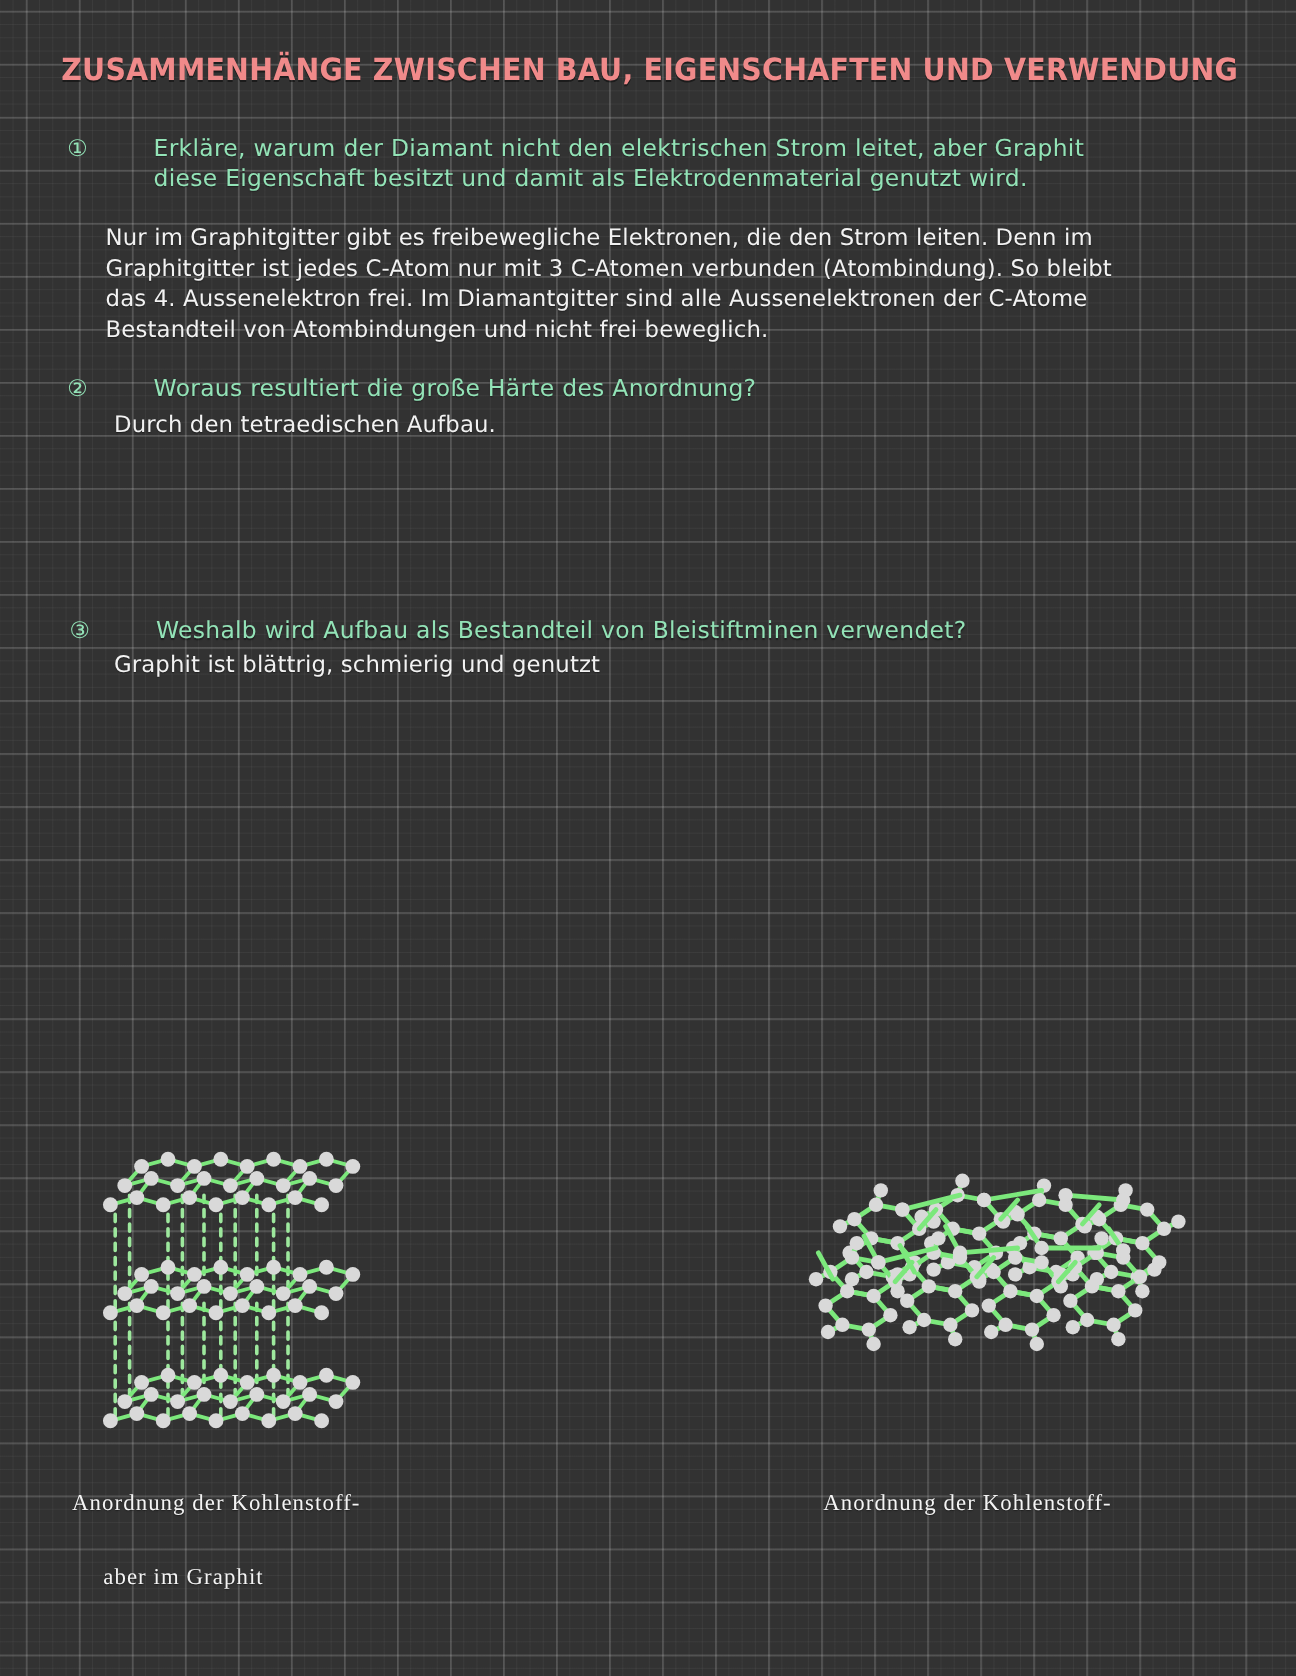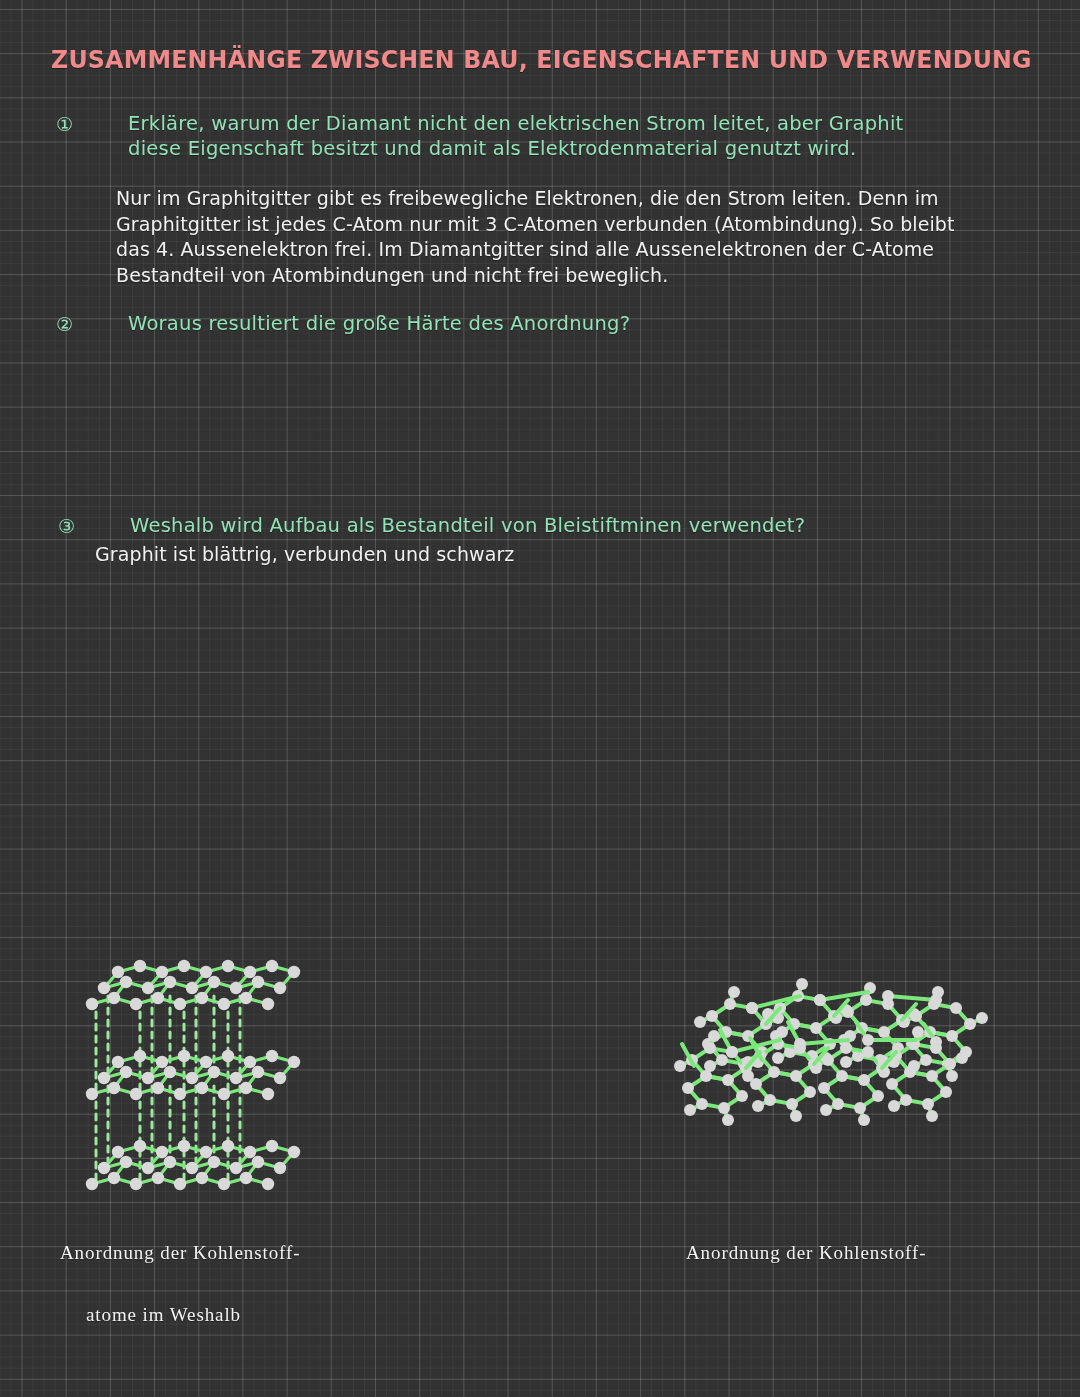--- a/index.html
+++ b/index.html
@@ -57,21 +57,21 @@
   .atext{
     color:#f2f2f2;
     font-size:19px;line-height:25.5px;
     letter-spacing:.1px;
     white-space:pre-line;
     text-shadow:0 1px 1px rgba(0,0,0,.4);
   }
 
   
   #q1{left:56px;top:112px;}
-  #a1{left:88px;top:186px;width:900px;margin-left:28px;}
+  #a1{left:88px;top:186px;width:900px;}
   #q2{left:56px;top:312px;}
   #a2{left:95px;top:342px;}
   #q3{left:58px;top:514px;}
   #a3{left:95px;top:542px;}
 
   
   .figure{position:absolute;}
   #fig-graphite{left:60px;top:958px;width:260px;height:232px;}
   #fig-diamond{left:668px;top:968px;width:335px;height:200px;}
   .figure svg{display:block;width:100%;height:100%;overflow:visible;}
@@ -105,26 +105,27 @@
   </div>
   <div class="qa atext" id="a1">Nur im Graphitgitter gibt es freibewegliche Elektronen, die den Strom leiten. Denn im
 Graphitgitter ist jedes C-Atom nur mit 3 C-Atomen verbunden (Atombindung). So bleibt
 das 4. Aussenelektron frei. Im Diamantgitter sind alle Aussenelektronen der C-Atome
 Bestandteil von Atombindungen und nicht frei beweglich.</div>
 
   <div class="qa qline" id="q2">
     <span class="qnum">②</span>
     <span class="qtext">Woraus resultiert die große Härte des Anordnung?</span>
   </div>
+  <div class="qa atext" id="a2">Durch den tetraedischen Aufbau.</div>
 
   <div class="qa qline" id="q3">
     <span class="qnum">③</span>
     <span class="qtext">Weshalb wird Aufbau als Bestandteil von Bleistiftminen verwendet?</span>
   </div>
-  <div class="qa atext" id="a3">Graphit ist blättrig, verbunden und schwarz</div>
+  <div class="qa atext" id="a3">Graphit ist blättrig, schmierig und genutzt</div>
 
   <div class="figure" id="fig-graphite">
     <svg viewBox="0 0 260 232" xmlns="http://www.w3.org/2000/svg">
       <defs>
 
         <g id="sheet">
 
           <g fill="none" stroke="#7ce87c" stroke-width="3.2" stroke-linecap="round">
 
             <path d="M18 14 L40 8 L62 14 L84 8 L106 14 L128 8 L150 14 L172 8 L194 14"></path>
@@ -202,21 +203,21 @@
       </g>
 
       <use href="#sheet" x="40" y="0"></use>
       <use href="#sheet" x="40" y="90"></use>
       <use href="#sheet" x="40" y="180"></use>
     </svg>
   </div>
 
   <div class="caption" id="cap-graphite">
     <span>Anordnung der Kohlenstoff-</span><br>
-    <span class="cap-indent">atome im Weshalb</span>
+    <span class="cap-indent">aber im Graphit</span>
   </div>
 
   <div class="figure" id="fig-diamond">
     <svg viewBox="0 0 335 200" xmlns="http://www.w3.org/2000/svg">
       <defs>
 
         <g id="dcell">
           <g fill="none" stroke="#7ce87c" stroke-width="4" stroke-linecap="round">
 
             <path d="M12 30 L30 18 L52 22 L66 38 L48 50 L26 46 Z"></path>

